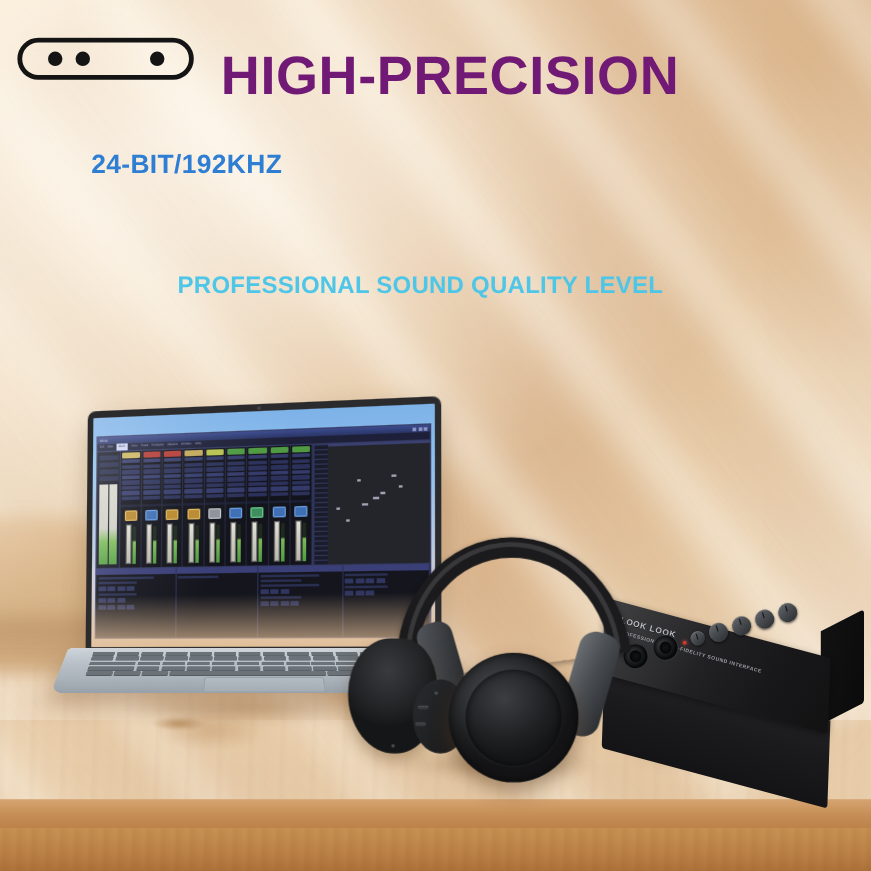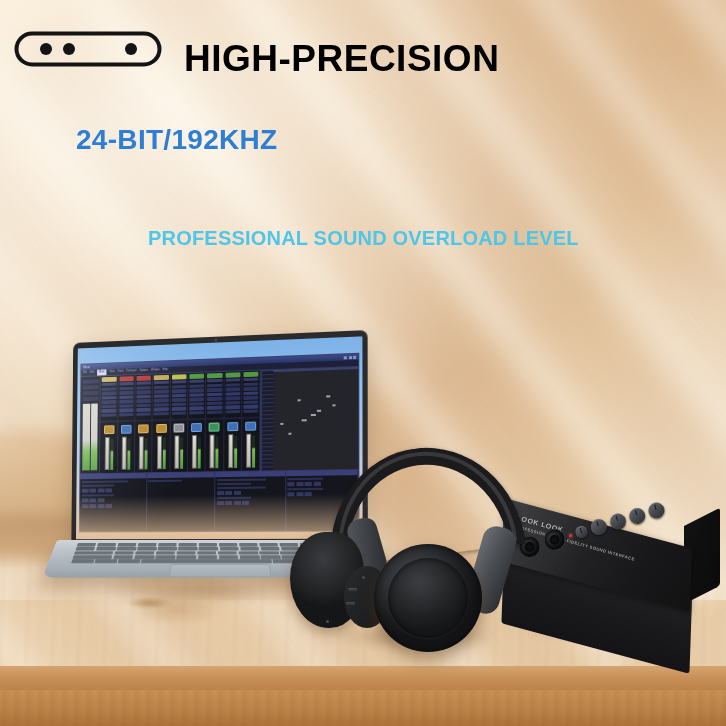--- a/index.html
+++ b/index.html
@@ -99,26 +99,26 @@
   }
   .table-front .grain2{
     position:absolute;inset:0;
     background:repeating-linear-gradient(91deg,
       rgba(120,72,28,0) 0px, rgba(120,72,28,.10) 4px, rgba(120,72,28,0) 12px);
   }
 
   
   .headline{
     position:absolute;left:184px;top:40px;
-    font-size:37px;font-weight:700;letter-spacing:.5px;
-    color:#000000;line-height:1;white-space:nowrap;
+    font-size:45px;font-weight:700;letter-spacing:.5px;
+    color:#701a75;line-height:1;white-space:nowrap;
   }
   .subhead{
     position:absolute;left:76px;top:124px;
-    font-size:28px;font-weight:700;letter-spacing:.3px;
+    font-size:22px;font-weight:700;letter-spacing:.3px;
     color:#2e7fd4;white-space:nowrap;
   }
   .tagline1{
     position:absolute;left:59px;top:186px;
     font-size:20px;font-weight:600;letter-spacing:.2px;
     color:#4ec6e8;white-space:nowrap;
   }
   .tagline2{
     position:absolute;left:148px;top:227px;
     font-size:20px;font-weight:600;letter-spacing:.2px;
@@ -444,21 +444,21 @@
     <svg width="148" height="36" viewBox="0 0 148 36">
       <rect x="2.5" y="2.5" width="143" height="31" rx="15.5" ry="15.5" fill="none" stroke="#141414" stroke-width="4"></rect>
       <circle cx="32" cy="18" r="6" fill="#141414"></circle>
       <circle cx="55" cy="18" r="6" fill="#141414"></circle>
       <circle cx="117" cy="18" r="6" fill="#141414"></circle>
     </svg>
   </div>
 
   <div class="headline">HIGH-PRECISION</div>
   <div class="subhead">24-BIT/192KHZ</div>
-  <div class="tagline2">PROFESSIONAL SOUND OVERLOAD LEVEL</div>
+  <div class="tagline2">PROFESSIONAL SOUND QUALITY LEVEL</div>
 
   <div class="lap-shadow"></div>
 
   <div class="laptop">
     <div class="lid">
       <div class="cam"></div>
       <div class="screen">
 
         <div class="daw">
           <div class="daw-title">

